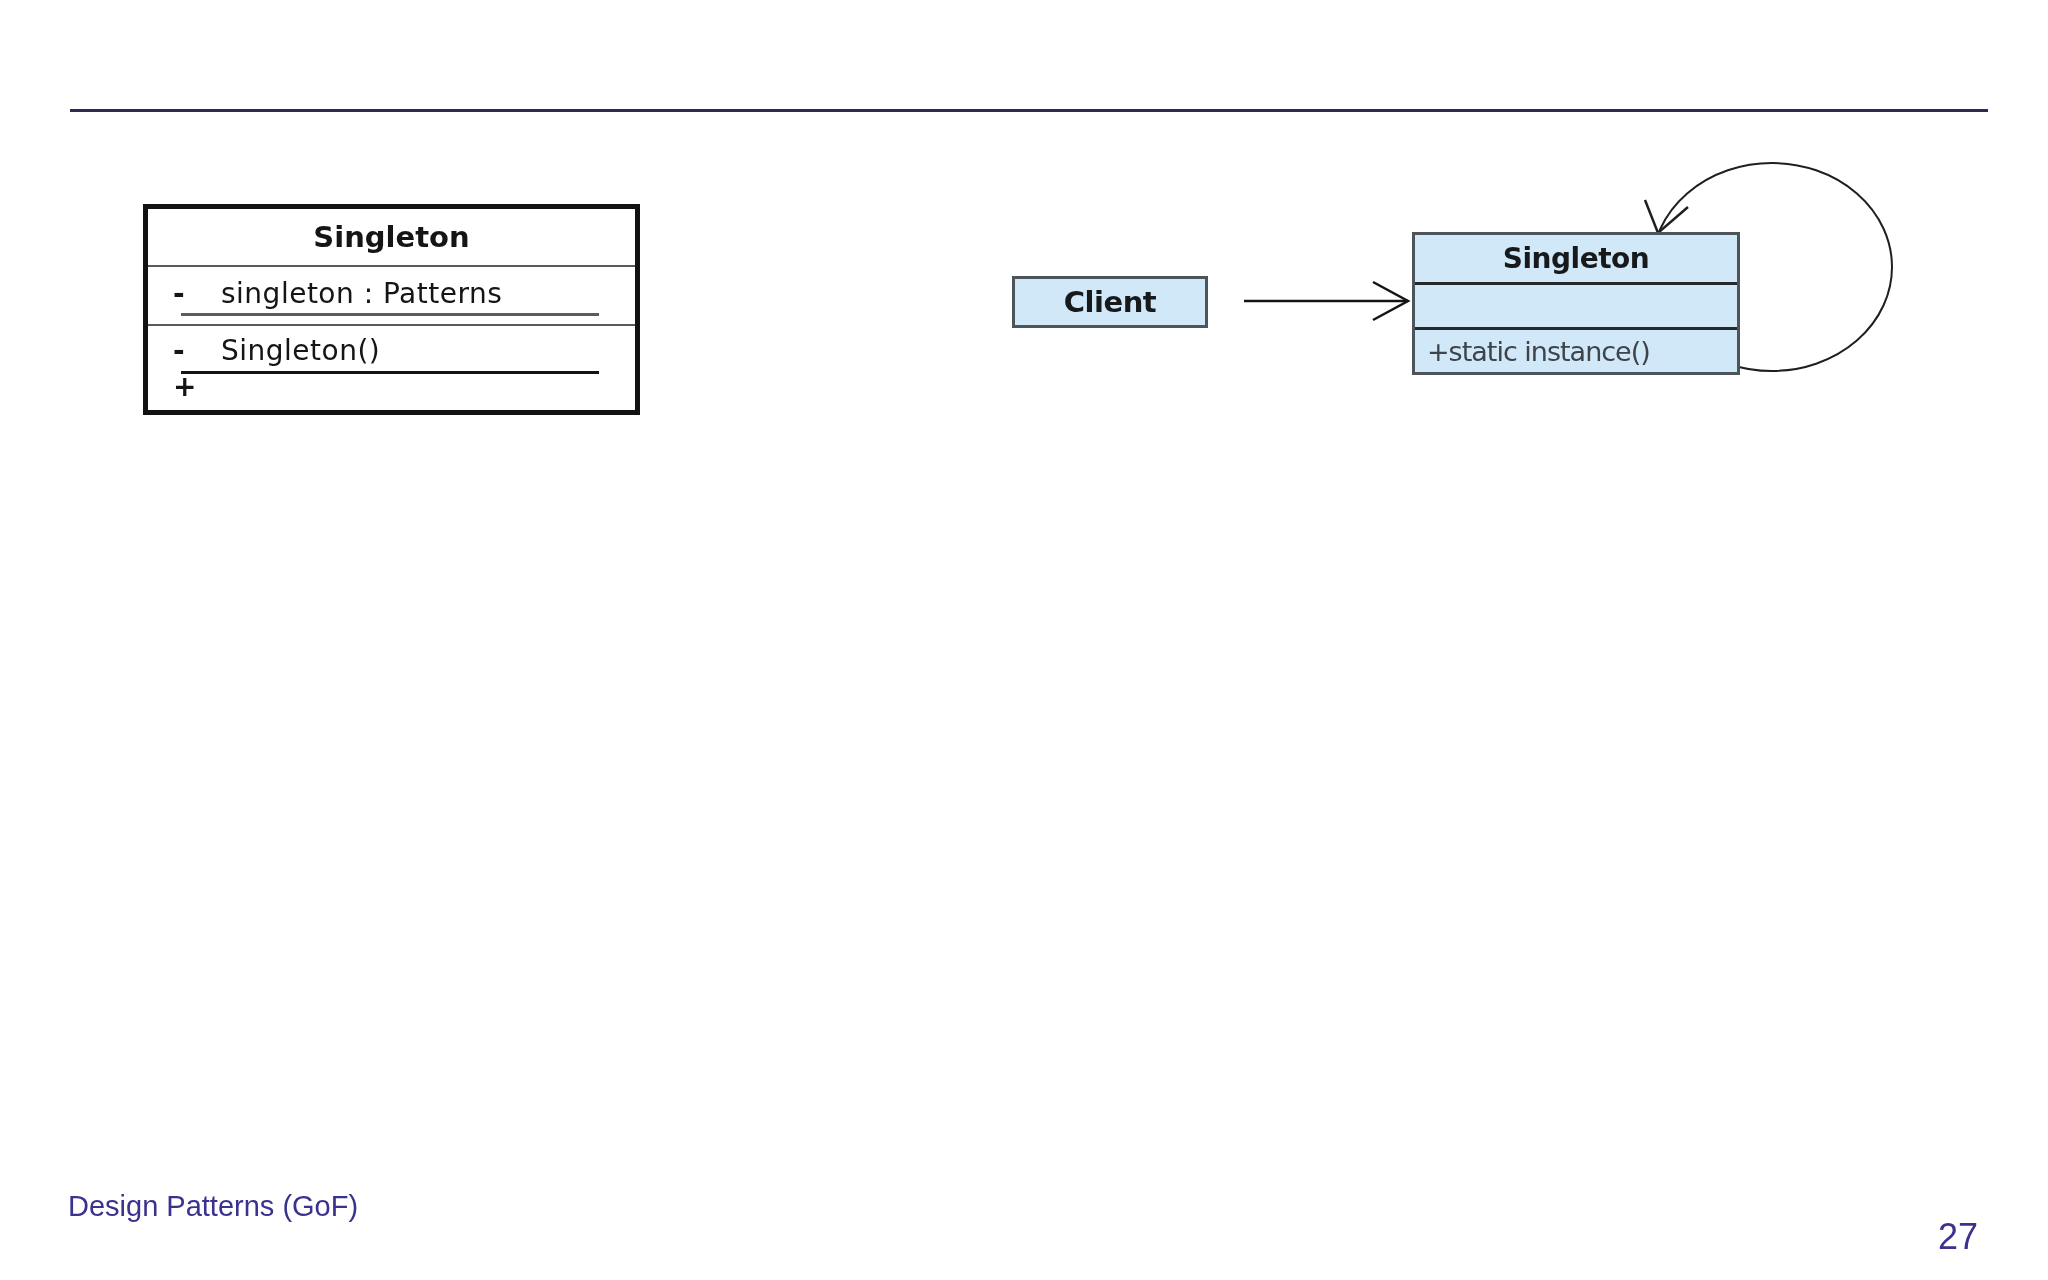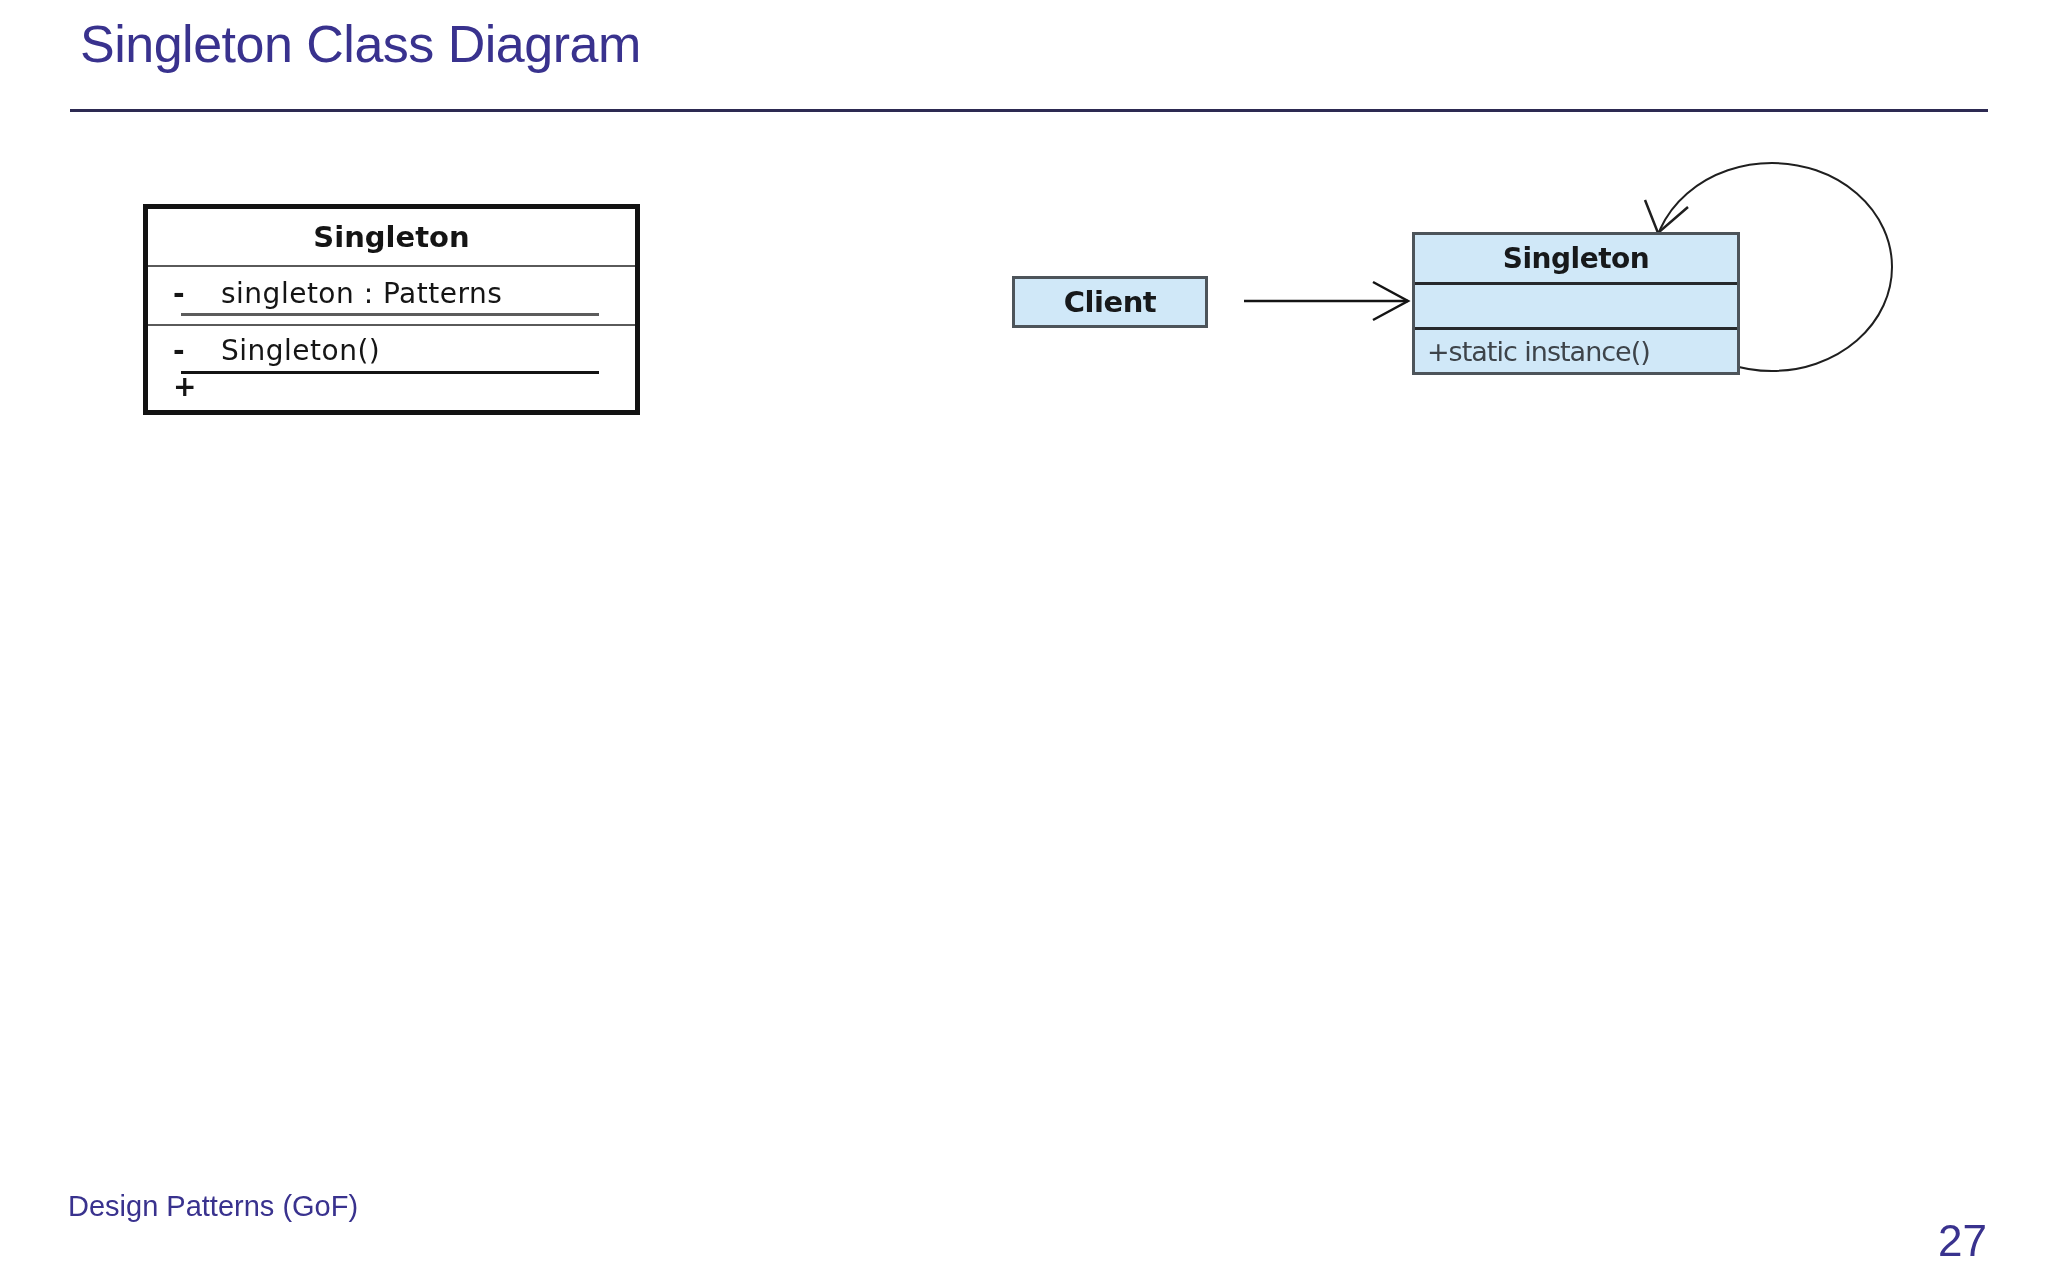--- a/index.html
+++ b/index.html
@@ -124,29 +124,28 @@
   }
 
   
   .footer-text {
     position:absolute; left:68px; top:1190px;
     font-size:29px; color:var(--accent,#39328e);
     white-space:nowrap;
   }
   .page-number {
     position:absolute; left:1938px; top:1216px;
-    font-size:44px; color:var(--accent,#39328e);
+    font-size:36px; color:var(--accent,#39328e);
   }
 </style>
 </head>
 <body>
 
 <div class="slide">
 
-  <div class="title">Singleton Class Diagram</div>
   <div class="title-rule"></div>
 
   <svg class="connector-layer" viewBox="0 0 2048 1280" xmlns="http://www.w3.org/2000/svg">
 
     <ellipse cx="1772" cy="267" rx="120" ry="104" fill="none" stroke="#1f1f1f" stroke-width="2"></ellipse>
 
     <polyline points="1688,207 1658,233 1645,200" fill="none" stroke="#1f1f1f" stroke-width="2.5" stroke-linejoin="miter"></polyline>
 
     <line x1="1244" y1="301" x2="1408" y2="301" stroke="#141414" stroke-width="2.5"></line>
 

